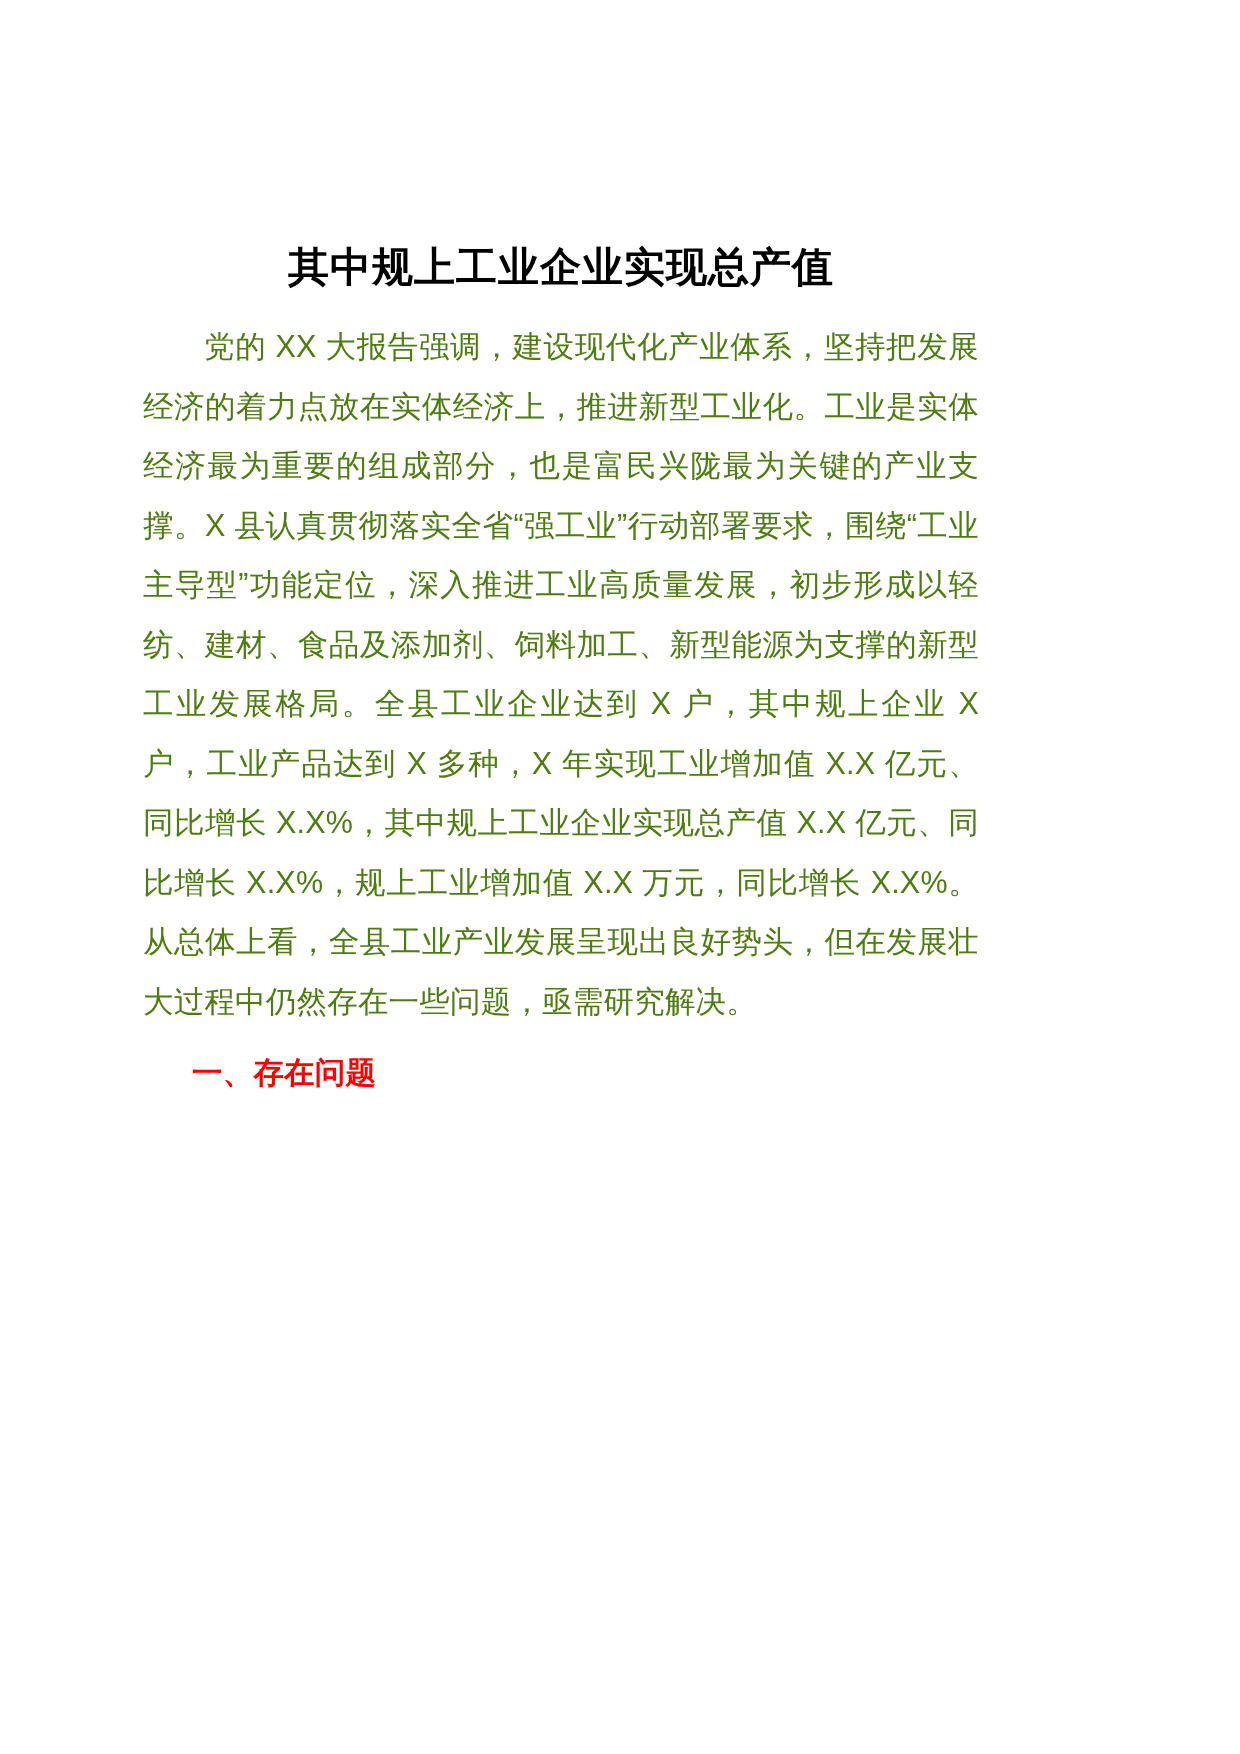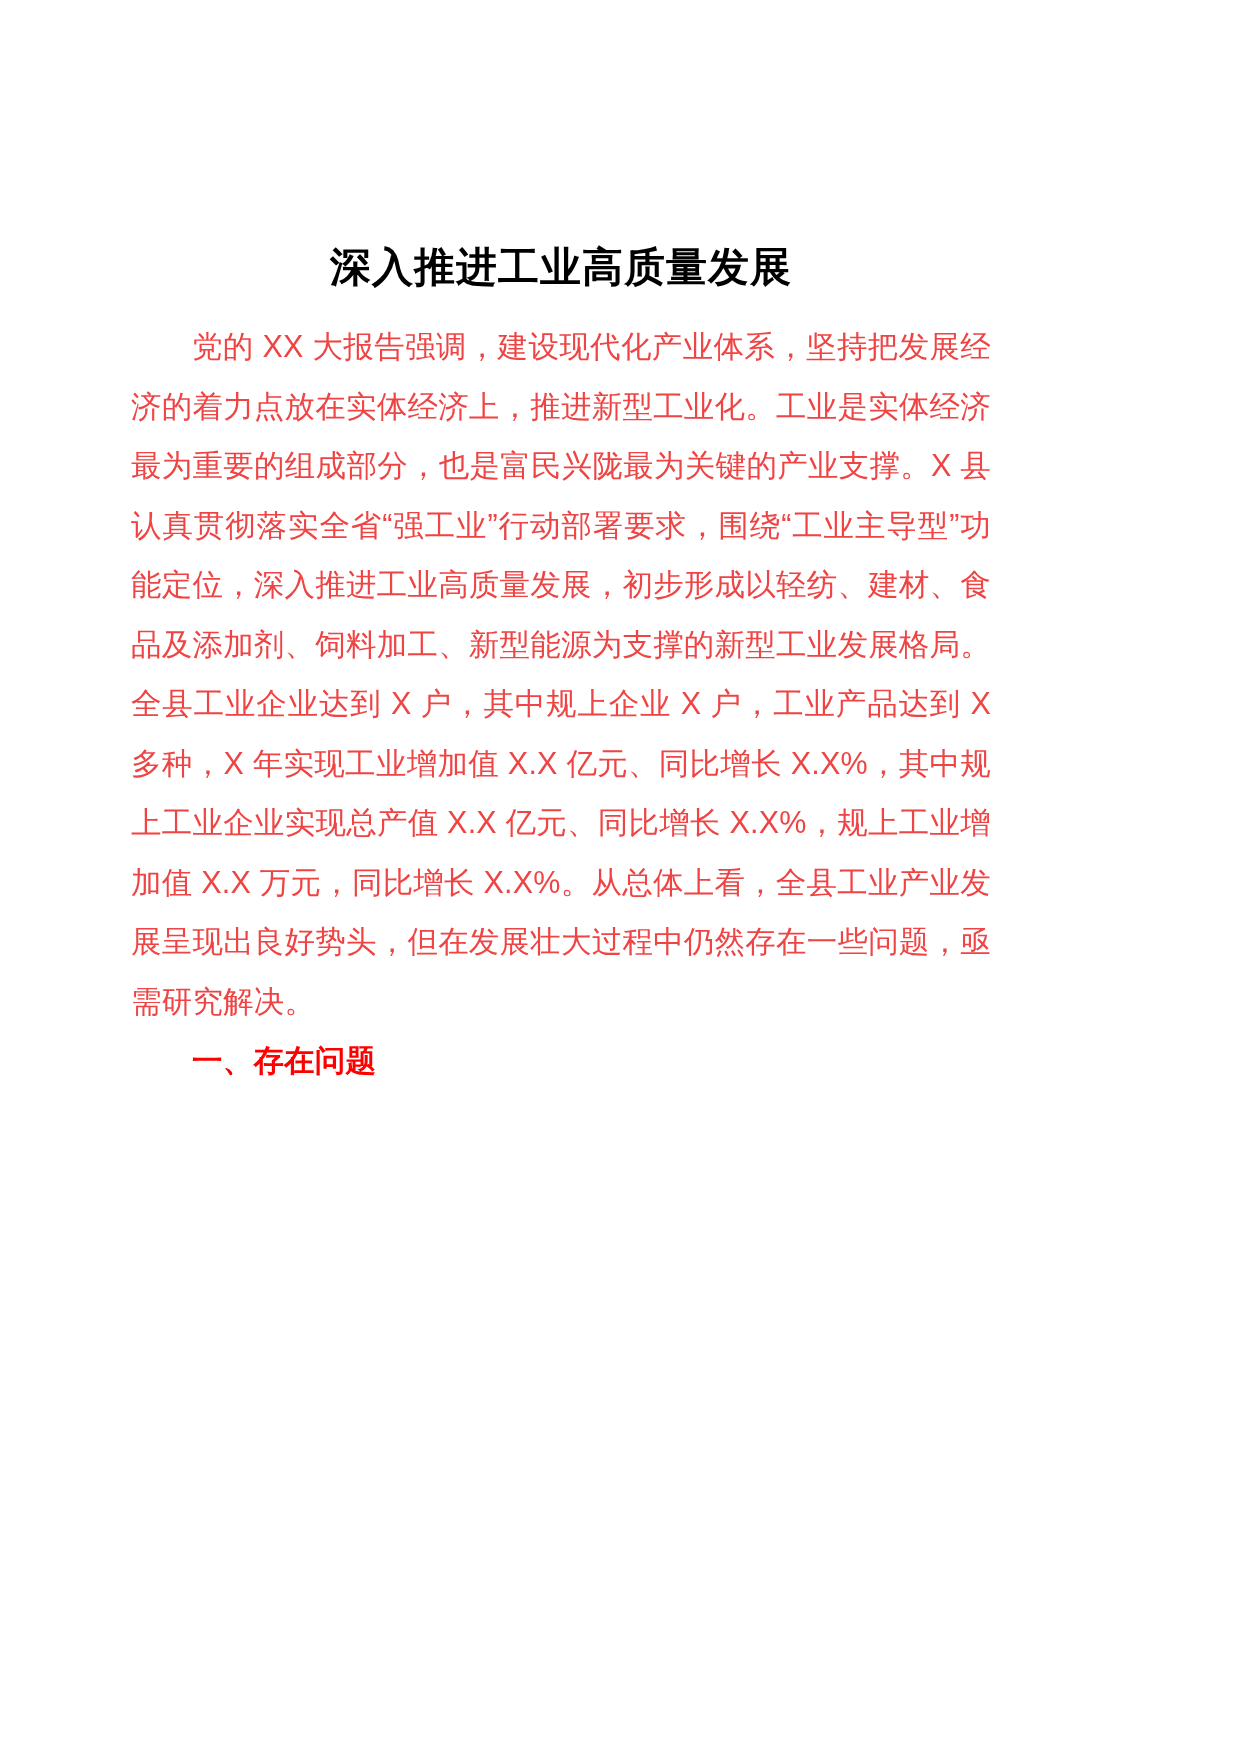--- a/index.html
+++ b/index.html
@@ -37,25 +37,25 @@
     letter-spacing: 1px;
     color: #000000;
     line-height: 1.35;
     margin: 0 0 22px 0;
     padding-top: 28px;
   }
 
   .para {
     font-size: 30.5px;
     line-height: 59.5px;
-    color: #ef4444;
+    color: #4d7c0f;
     text-align: justify;
     text-justify: inter-ideograph;
     text-indent: 2em;
-    margin: 0;
+    margin: 12px;
     letter-spacing: 0.2px;
   }
 
   .section-heading {
     font-size: 30.5px;
     line-height: 59.5px;
     color: #ff0000;
     font-weight: bold;
     text-indent: 2em;
     margin: 0;
@@ -65,21 +65,21 @@
   .lead {
     font-weight: bold;
   }
 </style>
 </head>
 <body>
 
 <div class="page">
   <div class="content">
 
-    <h1 class="doc-title">深入推进工业高质量发展</h1>
+    <h1 class="doc-title">其中规上工业企业实现总产值</h1>
 
     <p class="para">党的 XX 大报告强调，建设现代化产业体系，坚持把发展经济的着力点放在实体经济上，推进新型工业化。工业是实体经济最为重要的组成部分，也是富民兴陇最为关键的产业支撑。X 县认真贯彻落实全省“强工业”行动部署要求，围绕“工业主导型”功能定位，深入推进工业高质量发展，初步形成以轻纺、建材、食品及添加剂、饲料加工、新型能源为支撑的新型工业发展格局。全县工业企业达到 X 户，其中规上企业 X 户，工业产品达到 X 多种，X 年实现工业增加值 X.X 亿元、同比增长 X.X%，其中规上工业企业实现总产值 X.X 亿元、同比增长 X.X%，规上工业增加值 X.X 万元，同比增长 X.X%。从总体上看，全县工业产业发展呈现出良好势头，但在发展壮大过程中仍然存在一些问题，亟需研究解决。</p>
 
     <p class="section-heading">一、存在问题</p>
 
 
   </div>
 </div>
 
 </body></html>

